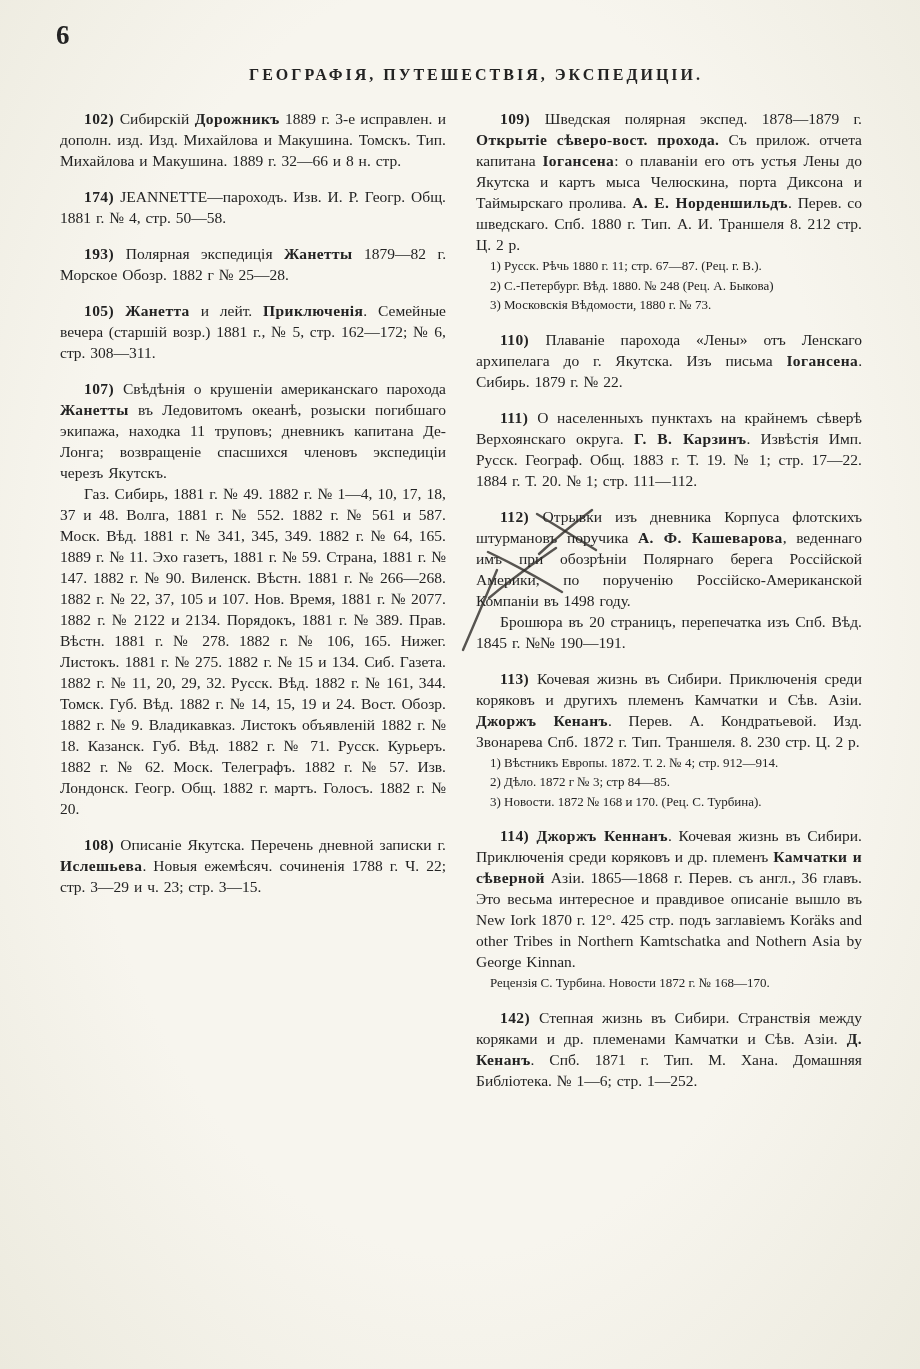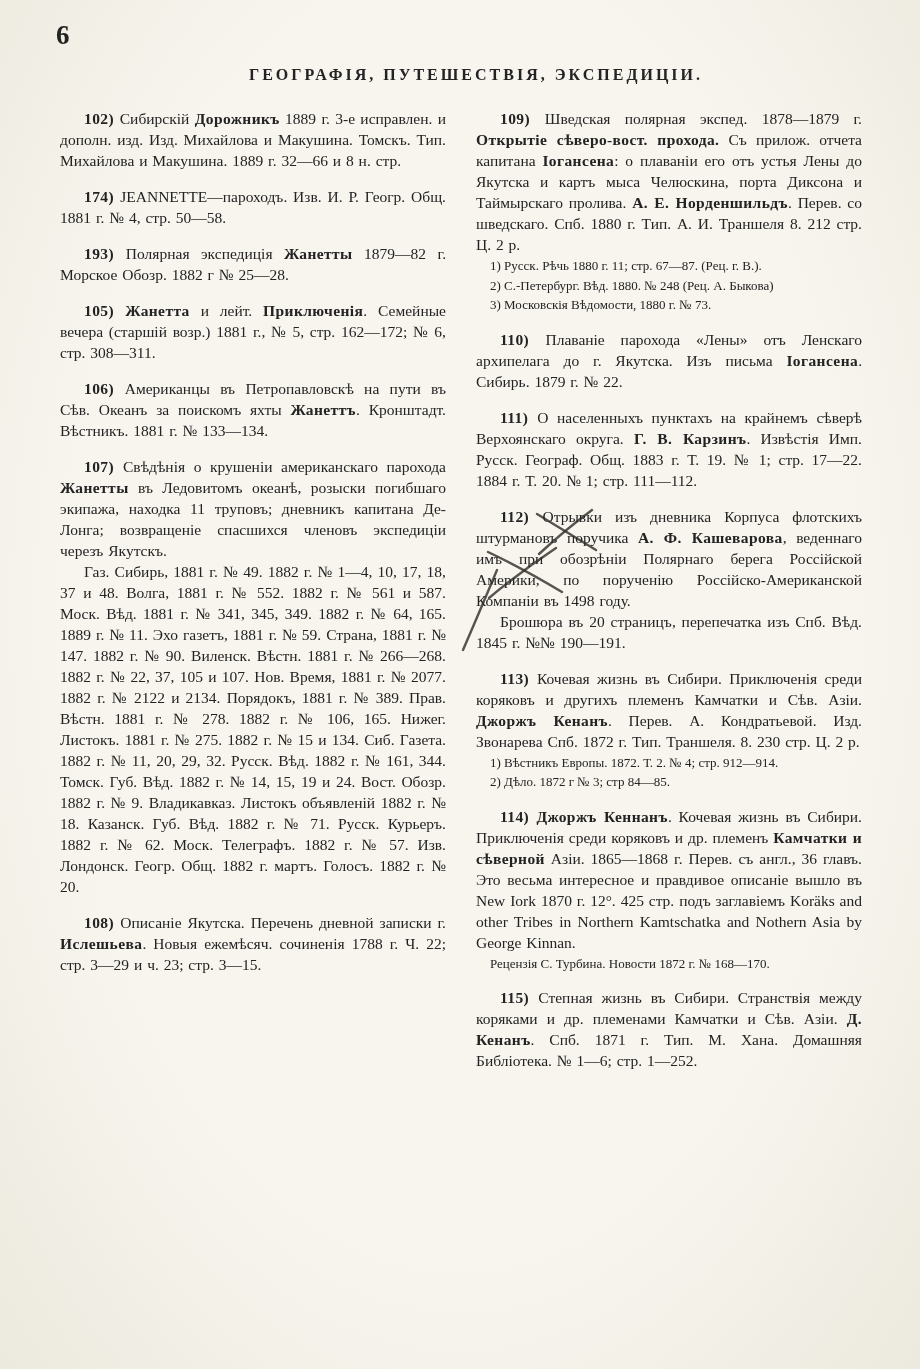--- a/index.html
+++ b/index.html
@@ -100,23 +100,20 @@
         <div class="entry">
           <p class="para"><span class="bold">174) </span><span>JEANNETTE—пароходъ. Изв. И. Р. Геогр. Общ. 1881 г. № 4, стр. 50—58.</span></p>
         </div>
         <div class="entry">
           <p class="para"><span class="bold">193) </span><span>Полярная экспедиція </span><span class="bold">Жанетты</span><span> 1879—82 г. Морское Обозр. 1882 г № 25—28.</span></p>
         </div>
         <div class="entry">
           <p class="para"><span class="bold">105) </span><span class="bold">Жанетта</span><span> и лейт. </span><span class="bold">Приключенія</span><span>. Семейные вечера (старшій возр.) 1881 г., № 5, стр. 162—172; № 6, стр. 308—311.</span></p>
         </div>
         <div class="entry">
-          <p class="para"><span class="bold">106) </span><span>Американцы въ Петропавловскѣ на пути въ Сѣв. Океанъ за поискомъ яхты </span><span class="bold">Жанеттъ</span><span>. Кронштадт. Вѣстникъ. 1881 г. № 133—134.</span></p>
-        </div>
-        <div class="entry">
           <p class="para"><span class="bold">107) </span><span>Свѣдѣнія о крушеніи американскаго парохода </span><span class="bold">Жанетты</span><span> въ Ледовитомъ океанѣ, розыски погибшаго экипажа, находка 11 труповъ; дневникъ капитана Де-Лонга; возвращеніе спасшихся членовъ экспедиціи черезъ Якутскъ.</span></p>
           <p class="para"><span>Газ. Сибирь, 1881 г. № 49. 1882 г. № 1—4, 10, 17, 18, 37 и 48. Волга, 1881 г. № 552. 1882 г. № 561 и 587. Моск. Вѣд. 1881 г. № 341, 345, 349. 1882 г. № 64, 165. 1889 г. № 11. Эхо газетъ, 1881 г. № 59. Страна, 1881 г. № 147. 1882 г. № 90. Виленск. Вѣстн. 1881 г. № 266—268. 1882 г. № 22, 37, 105 и 107. Нов. Время, 1881 г. № 2077. 1882 г. № 2122 и 2134. Порядокъ, 1881 г. № 389. Прав. Вѣстн. 1881 г. № 278. 1882 г. № 106, 165. Нижег. Листокъ. 1881 г. № 275. 1882 г. № 15 и 134. Сиб. Газета. 1882 г. № 11, 20, 29, 32. Русск. Вѣд. 1882 г. № 161, 344. Томск. Губ. Вѣд. 1882 г. № 14, 15, 19 и 24. Вост. Обозр. 1882 г. № 9. Владикавказ. Листокъ объявленій 1882 г. № 18. Казанск. Губ. Вѣд. 1882 г. № 71. Русск. Курьеръ. 1882 г. № 62. Моск. Телеграфъ. 1882 г. № 57. Изв. Лондонск. Геогр. Общ. 1882 г. мартъ. Голосъ. 1882 г. № 20.</span></p>
         </div>
         <div class="entry">
           <p class="para"><span class="bold">108) </span><span>Описаніе Якутска. Перечень дневной записки г. </span><span class="bold">Ислешьева</span><span>. Новыя ежемѣсяч. сочиненія 1788 г. Ч. 22; стр. 3—29 и ч. 23; стр. 3—15.</span></p>
         </div>
       </div>
     <div class="column" id="col-right">
         <div class="entry">
           <p class="para"><span class="bold">109) </span><span>Шведская полярная экспед. 1878—1879 г. </span><span class="bold">Открытіе сѣверо-вост. прохода.</span><span> Съ прилож. отчета капитана </span><span class="bold">Іогансена</span><span>: о плаваніи его отъ устья Лены до Якутска и картъ мыса Челюскина, порта Диксона и Таймырскаго пролива. </span><span class="bold">А. Е. Норденшильдъ</span><span>. Перев. со шведскаго. Спб. 1880 г. Тип. А. И. Траншеля 8. 212 стр. Ц. 2 р.</span></p>
@@ -131,27 +128,28 @@
           <p class="para"><span class="bold">111) </span><span>О населенныхъ пунктахъ на крайнемъ сѣверѣ Верхоянскаго округа. </span><span class="bold">Г. В. Карзинъ</span><span>. Извѣстія Имп. Русск. Географ. Общ. 1883 г. Т. 19. № 1; стр. 17—22. 1884 г. Т. 20. № 1; стр. 111—112.</span></p>
         </div>
         <div class="entry">
           <p class="para"><span class="bold">112) </span><span>Отрывки изъ дневника Корпуса флотскихъ штурмановъ поручика </span><span class="bold">А. Ф. Кашеварова</span><span>, веденнаго имъ при обозрѣніи Полярнаго берега Россійской Америки, по порученію Россійско-Американской Компаніи въ 1498 году.</span></p>
           <p class="para"><span>Брошюра въ 20 страницъ, перепечатка изъ Спб. Вѣд. 1845 г. №№ 190—191.</span></p>
         </div>
         <div class="entry">
           <p class="para"><span class="bold">113) </span><span>Кочевая жизнь въ Сибири. Приключенія среди коряковъ и другихъ племенъ Камчатки и Сѣв. Азіи. </span><span class="bold">Джоржъ Кенанъ</span><span>. Перев. А. Кондратьевой. Изд. Звонарева Спб. 1872 г. Тип. Траншеля. 8. 230 стр. Ц. 2 р.</span></p>
           <p class="note"><span>1) Вѣстникъ Европы. 1872. Т. 2. № 4; стр. 912—914.</span></p>
           <p class="note"><span>2) Дѣло. 1872 г № 3; стр 84—85.</span></p>
+          <p class="note"><span>3) Новости. 1872 № 168 и 170. (Рец. С. Турбина).</span></p>
         </div>
         <div class="entry">
           <p class="para"><span class="bold">114) </span><span class="bold">Джоржъ Кеннанъ</span><span>. Кочевая жизнь въ Сибири. Приключенія среди коряковъ и др. племенъ </span><span class="bold">Камчатки и сѣверной</span><span> Азіи. 1865—1868 г. Перев. съ англ., 36 главъ. Это весьма интересное и правдивое описаніе вышло въ New Iork 1870 г. 12°. 425 стр. подъ заглавіемъ Koräks and other Tribes in Northern Kamtschatka and Nothern Asia by George Kinnan.</span></p>
           <p class="note"><span>Рецензія С. Турбина. Новости 1872 г. № 168—170.</span></p>
         </div>
         <div class="entry">
-          <p class="para"><span class="bold">115) </span><span>Степная жизнь въ Сибири. Странствія между коряками и др. племенами Камчатки и Сѣв. Азіи. </span><span class="bold">Д. Кенанъ</span><span>. Спб. 1871 г. Тип. М. Хана. Домашняя Библіотека. № 1—6; стр. 1—252.</span></p>
+          <p class="para"><span class="bold">142) </span><span>Степная жизнь въ Сибири. Странствія между коряками и др. племенами Камчатки и Сѣв. Азіи. </span><span class="bold">Д. Кенанъ</span><span>. Спб. 1871 г. Тип. М. Хана. Домашняя Библіотека. № 1—6; стр. 1—252.</span></p>
         </div>
       </div>
   </div>
 
   <svg class="pen-marks" viewBox="0 0 920 1369" xmlns="http://www.w3.org/2000/svg">
 
     <path d="M537 514 Q560 528 596 550"></path>
     <path d="M592 510 Q565 530 539 554"></path>
 
     <path d="M488 552 Q522 568 562 592"></path>

